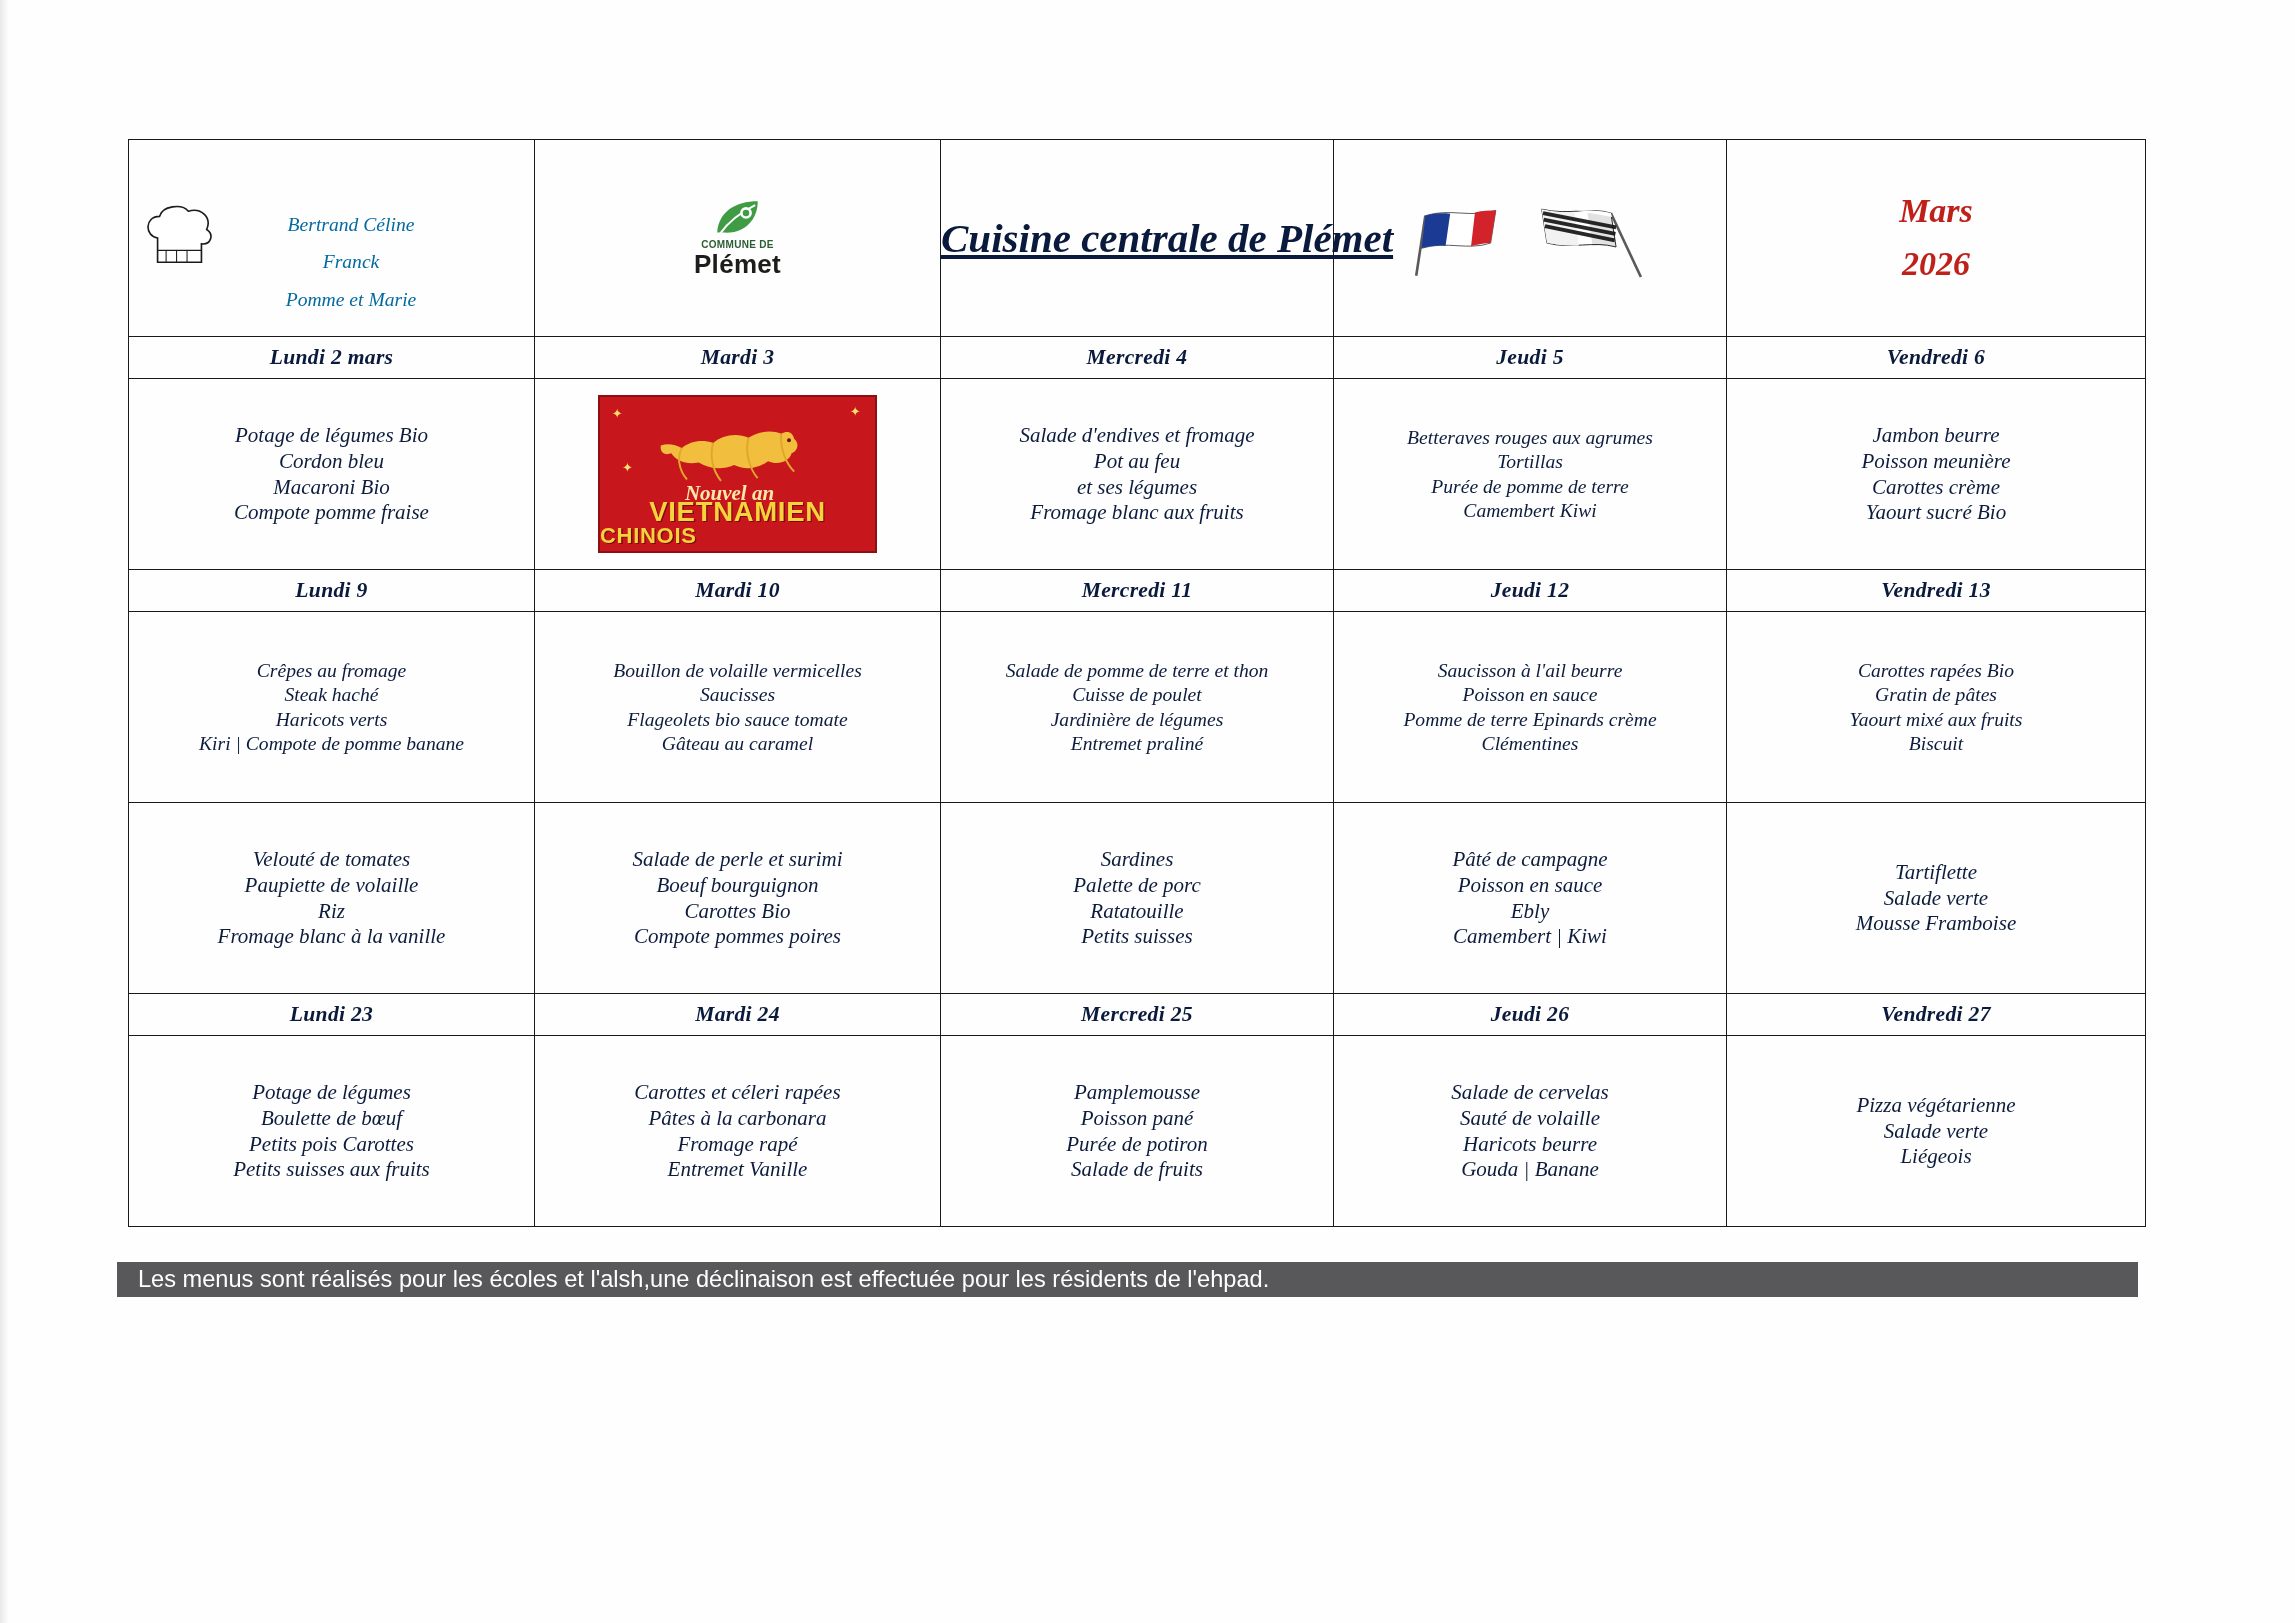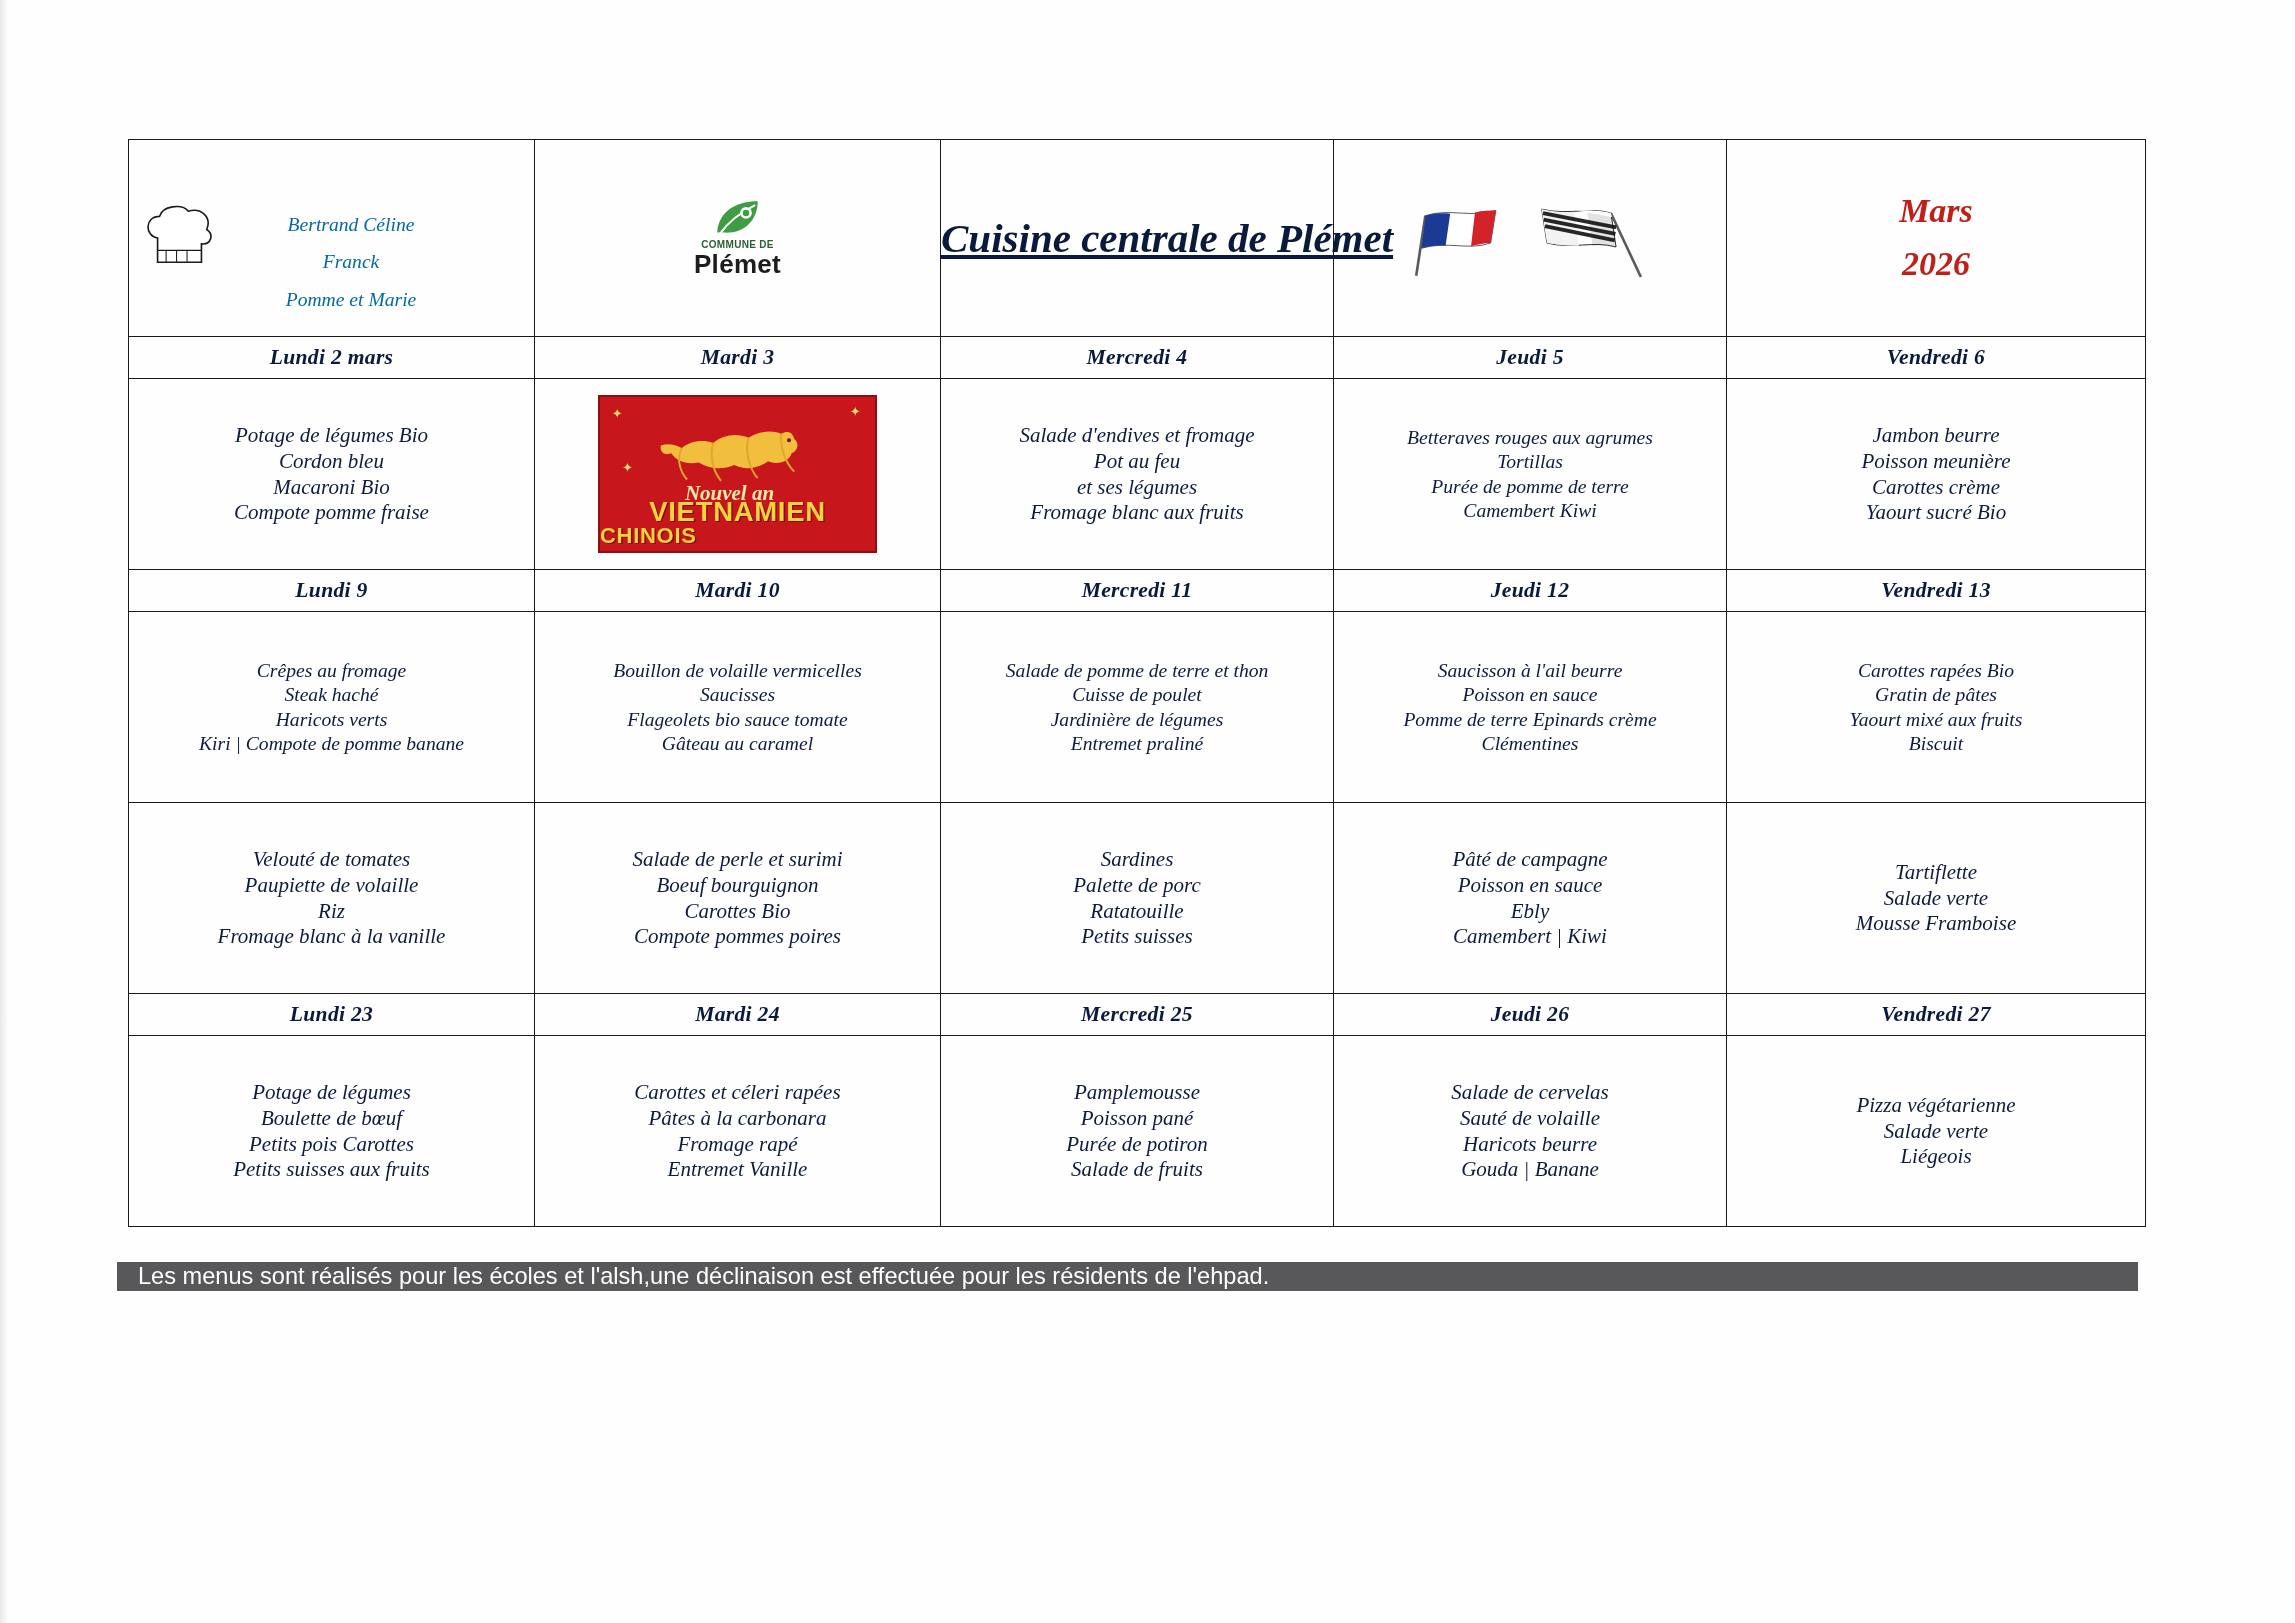--- a/index.html
+++ b/index.html
@@ -221,21 +221,21 @@
     color: #f7dd6e;
     font-size: 13px;
   }
 
   
   .footer-banner {
     position: absolute;
     left: 117px;
     top: 1262px;
     width: 2021px;
-    height: 29px;
+    height: 35px;
     background: #58585a;
     display: flex;
     align-items: center;
     padding-left: 21px;
     box-sizing: border-box;
   }
   .footer-banner span {
     font-family: "Liberation Sans", sans-serif;
     font-size: 23.6px;
     color: #ffffff;

